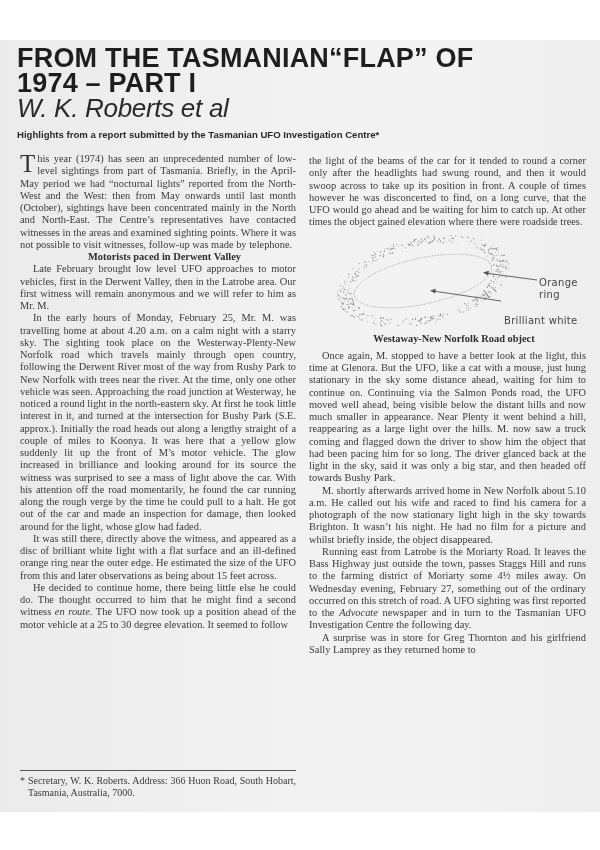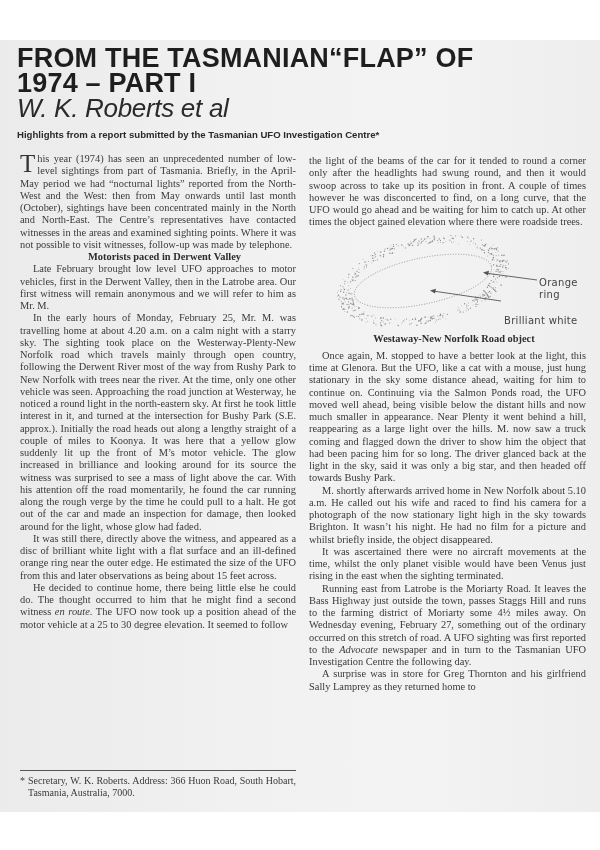--- a/index.html
+++ b/index.html
@@ -627,16 +627,15 @@
       <line x1="192" y1="66" x2="124" y2="56" stroke="#555" stroke-width="0.9"></line>
       <polygon points="121,55.6 127,53.8 126,58.4" fill="#555"></polygon>
     </svg>
     <span class="fig-label orange">Orange ring</span>
     <span class="fig-label white">Brilliant white</span>
   </div>
 
   <p class="subhead sans">Westaway-New Norfolk Road object</p>
   <p>Once again, M. stopped to have a better look at the light, this time at Glenora. But the UFO, like a cat with a mouse, just hung stationary in the sky some distance ahead, waiting for him to continue on. Continuing via the Salmon Ponds road, the UFO moved well ahead, being visible below the distant hills and now much smaller in appearance. Near Plenty it went behind a hill, reappearing as a large light over the hills. M. now saw a truck coming and flagged down the driver to show him the object that had been pacing him for so long. The driver glanced back at the light in the sky, said it was only a big star, and then headed off towards Bushy Park.</p>
   <p>M. shortly afterwards arrived home in New Norfolk about 5.10 a.m. He called out his wife and raced to find his camera for a photograph of the now stationary light high in the sky towards Brighton. It wasn’t his night. He had no film for a picture and whilst briefly inside, the object disappeared.</p>
-  <p>It was ascertained there were no aircraft movements at the time, whilst the only planet visible would have been Venus just rising in the east when the sighting terminated.</p>
   <p><span>Running east from Latrobe is the Moriarty Road. It leaves the Bass Highway just outside the town, passes Staggs Hill and runs to the farming district of Moriarty some 4½ miles away. On Wednesday evening, February 27, something out of the ordinary occurred on this stretch of road. A UFO sighting was first reported to the </span><em>Advocate</em><span> newspaper and in turn to the Tasmanian UFO Investigation Centre the following day.</span></p>
   <p>A surprise was in store for Greg Thornton and his girlfriend Sally Lamprey as they returned home to</p>
 </div>
 
 </body></html>

